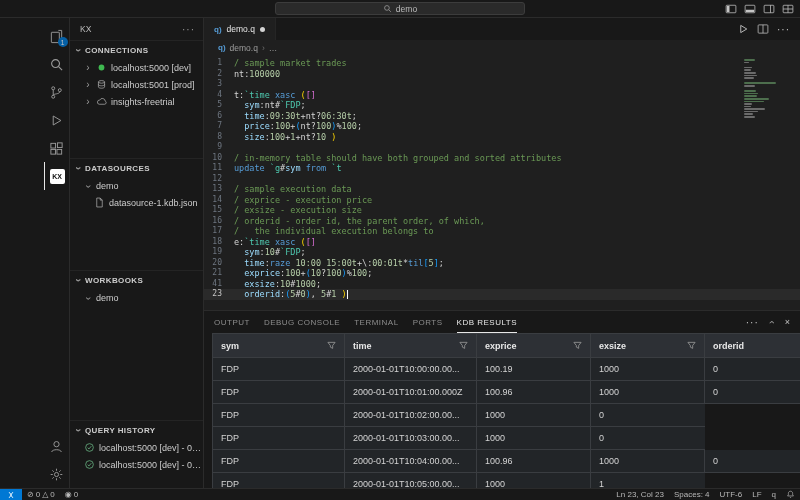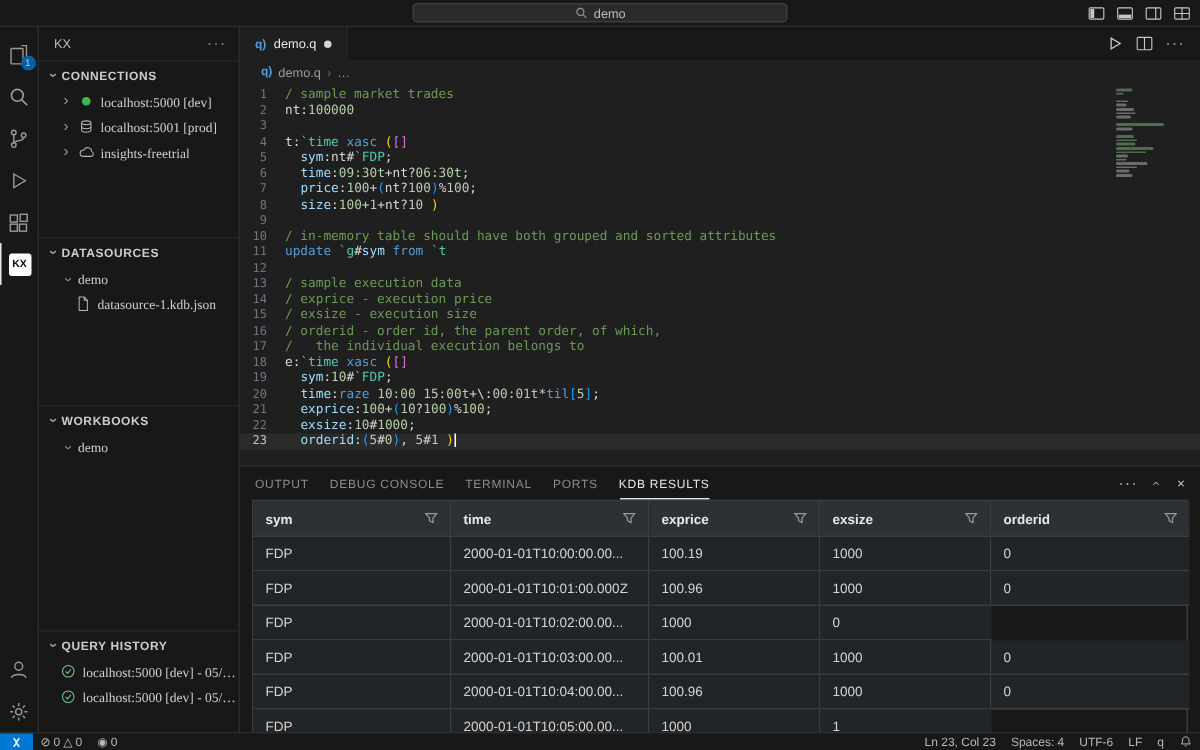--- a/index.html
+++ b/index.html
@@ -9,21 +9,21 @@
   
   .titlebar { height:18px; background:#181818; border-bottom:1px solid #2b2b2b;
     display:flex; align-items:center; justify-content:center; position:relative; }
   .searchbox { width:250px; height:13px; background:#2a2a2a; border:1px solid #3c3c3c;
     border-radius:3px; display:flex; align-items:center; justify-content:center; gap:4px;
     font-size:8.5px; color:#bbbbbb; }
   .tb-actions { position:absolute; right:6px; top:0; height:18px; display:flex; align-items:center; gap:7px; }
   .tb-actions svg { display:block; }
 
   
-  .main { display:flex; height:470px; }
+  .main { display:flex; height:470px;padding-left:44px; }
 
   
   .activitybar { width:26px; background:#181818; border-right:1px solid #2b2b2b;
     display:flex; flex-direction:column; align-items:center; padding-top:4px; }
   .ab-item { width:26px; height:28px; display:flex; align-items:center; justify-content:center;
     position:relative; opacity:.75; }
   .ab-item.active { opacity:1; border-left:1.5px solid #e7e7e7; }
   .badge { position:absolute; right:2px; bottom:3px; min-width:10px; height:10px; border-radius:6px;
     background:#0078d4; color:#fff; font-size:6.5px; display:flex; align-items:center; justify-content:center; padding:0 2px; }
   .kx-logo { width:15px; height:15px; background:#ffffff; color:#111; border-radius:2px;
@@ -37,21 +37,21 @@
   .sidebar-title .more { color:#9a9a9a; font-size:10px; letter-spacing:1px; }
   .sidebar-sections { flex:1; display:flex; flex-direction:column; overflow:hidden; }
   .pane { border-top:1px solid #242424; overflow:hidden; }
   .pane-header { height:18px; display:flex; align-items:center; gap:3px; padding-left:4px;
     font-size:8px; font-weight:bold; letter-spacing:.4px; color:#cccccc; }
   .chev { display:inline-block; width:8px; color:#9a9a9a; font-size:10px; line-height:8px;
     transform-origin:50% 55%; text-align:center; flex:none; }
   .chev.down { transform:rotate(90deg); }
   .tree-item { height:17px; display:flex; align-items:center; gap:4px; padding-left:14px;
     font-size:9px; color:#cccccc; white-space:nowrap; overflow:hidden; }
-  .tree-label { overflow:hidden; text-overflow:ellipsis; white-space:nowrap;font-family:Liberation Serif, serif; }
+  .tree-label { overflow:hidden; text-overflow:ellipsis; white-space:nowrap; }
   .ti { width:11px; height:11px; flex:none; }
 
   
   .editor-col { flex:1; display:flex; flex-direction:column; min-width:0; background:#1f1f1f; }
   .tabbar { height:22px; background:#181818; display:flex; align-items:stretch; }
   .tab { display:flex; align-items:center; gap:5px; padding:0 10px; background:#1f1f1f;
     border-right:1px solid #252525; font-size:8.5px; color:#e8e8e8; }
   .tab-qicon { color:#569cd6; font-size:8px; font-weight:bold; }
   .mod-dot { width:5px; height:5px; border-radius:50%; background:#d4d4d4; }
   .tab-actions { margin-left:auto; display:flex; align-items:center; gap:8px; padding-right:10px; color:#c5c5c5; }
@@ -310,21 +310,21 @@
           <div class="code-line"><span class="ln">12</span><span class="cl"></span></div>
           <div class="code-line"><span class="ln">13</span><span class="cl"><span class="tk-cm">/ sample execution data</span></span></div>
           <div class="code-line"><span class="ln">14</span><span class="cl"><span class="tk-cm">/ exprice - execution price</span></span></div>
           <div class="code-line"><span class="ln">15</span><span class="cl"><span class="tk-cm">/ exsize - execution size</span></span></div>
           <div class="code-line"><span class="ln">16</span><span class="cl"><span class="tk-cm">/ orderid - order id, the parent order, of which,</span></span></div>
           <div class="code-line"><span class="ln">17</span><span class="cl"><span class="tk-cm">/   the individual execution belongs to</span></span></div>
           <div class="code-line"><span class="ln">18</span><span class="cl"><span class="tk-pl">e:</span><span class="tk-sy">`time</span><span class="tk-pl"> </span><span class="tk-kw">xasc</span><span class="tk-pl"> </span><span class="tk-b1">(</span><span class="tk-b2">[]</span></span></div>
           <div class="code-line"><span class="ln">19</span><span class="cl"><span class="tk-pl">  </span><span class="tk-id">sym</span><span class="tk-pl">:</span><span class="tk-nu">10</span><span class="tk-pl">#</span><span class="tk-sy">`FDP</span><span class="tk-pl">;</span></span></div>
           <div class="code-line"><span class="ln">20</span><span class="cl"><span class="tk-pl">  </span><span class="tk-id">time</span><span class="tk-pl">:</span><span class="tk-kw">raze</span><span class="tk-pl"> </span><span class="tk-nu">10:00 15:00t</span><span class="tk-pl">+\:</span><span class="tk-nu">00:01t</span><span class="tk-pl">*</span><span class="tk-kw">til</span><span class="tk-b3">[</span><span class="tk-nu">5</span><span class="tk-b3">]</span><span class="tk-pl">;</span></span></div>
           <div class="code-line"><span class="ln">21</span><span class="cl"><span class="tk-pl">  </span><span class="tk-id">exprice</span><span class="tk-pl">:</span><span class="tk-nu">100</span><span class="tk-pl">+</span><span class="tk-b3">(</span><span class="tk-nu">10</span><span class="tk-pl">?</span><span class="tk-nu">100</span><span class="tk-b3">)</span><span class="tk-pl">%</span><span class="tk-nu">100</span><span class="tk-pl">;</span></span></div>
-          <div class="code-line"><span class="ln">22</span><span class="cl"><span class="tk-pl">  </span><span class="tk-id">exsize</span><span class="tk-pl">:</span><span class="tk-nu">10</span><span class="tk-pl">#</span><span class="tk-nu">1000</span><span class="tk-pl">;</span></span></div>
+          <div class="code-line"><span class="ln">41</span><span class="cl"><span class="tk-pl">  </span><span class="tk-id">exsize</span><span class="tk-pl">:</span><span class="tk-nu">10</span><span class="tk-pl">#</span><span class="tk-nu">1000</span><span class="tk-pl">;</span></span></div>
           <div class="code-line active"><span class="ln">23</span><span class="cl"><span class="tk-pl">  </span><span class="tk-id">orderid</span><span class="tk-pl">:</span><span class="tk-b3">(</span><span class="tk-nu">5</span><span class="tk-pl">#</span><span class="tk-nu">0</span><span class="tk-b3">)</span><span class="tk-pl">, </span><span class="tk-nu">5</span><span class="tk-pl">#</span><span class="tk-nu">1</span><span class="tk-pl"> </span><span class="tk-b1">)</span><span class="cursor"></span></span></div>
         </div>
       <div class="minimap">
           <div class="mm-bar" style="width: 11px; background: rgb(77, 110, 77);"></div>
           <div class="mm-bar" style="width: 4.5px; background: rgb(107, 107, 107);"></div>
           <div class="mm-bar" style="width: 0px; background: rgb(107, 107, 107);"></div>
           <div class="mm-bar" style="width: 8px; background: rgb(107, 107, 107);"></div>
           <div class="mm-bar" style="width: 7px; background: rgb(107, 107, 107);"></div>
           <div class="mm-bar" style="width: 12px; background: rgb(107, 107, 107);"></div>
           <div class="mm-bar" style="width: 12.5px; background: rgb(107, 107, 107);"></div>
@@ -413,21 +413,20 @@
               </div>
               <div class="tr" style="grid-template-columns: 132px 132px 114px 114px 132px;">
                 <div class="td">FDP</div>
                 <div class="td">2000-01-01T10:02:00.00...</div>
                 <div class="td">1000</div>
                 <div class="td">0</div>
               </div>
               <div class="tr" style="grid-template-columns: 132px 132px 114px 114px 132px;">
                 <div class="td">FDP</div>
                 <div class="td">2000-01-01T10:03:00.00...</div>
-                <div class="td">100.01</div>
                 <div class="td">1000</div>
                 <div class="td">0</div>
               </div>
               <div class="tr" style="grid-template-columns: 132px 132px 114px 114px 132px;">
                 <div class="td">FDP</div>
                 <div class="td">2000-01-01T10:04:00.00...</div>
                 <div class="td">100.96</div>
                 <div class="td">1000</div>
                 <div class="td">0</div>
               </div>

